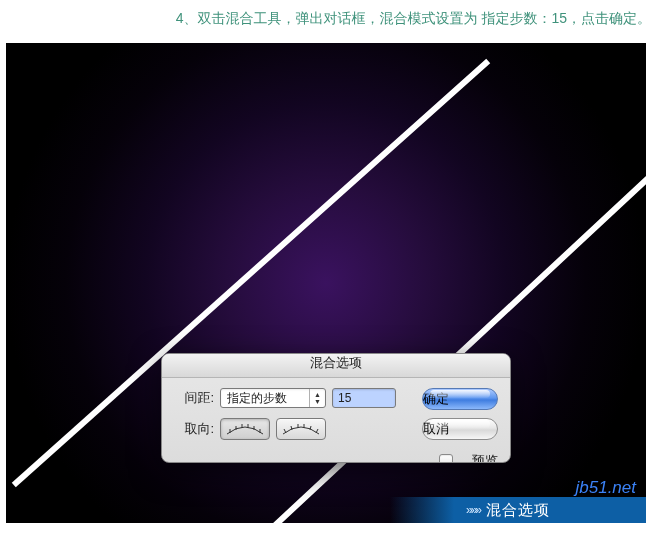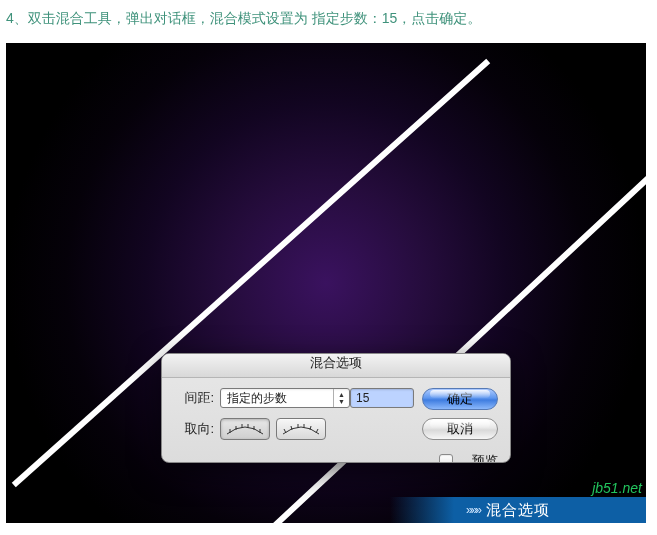--- a/index.html
+++ b/index.html
@@ -8,20 +8,21 @@
     font-size: 14px;
     background: #fff;
     color: #555;
     width: 657px;
   }
   .instruction {
     color: #3f927b;
     padding: 8px 6px 14px 6px;
     font-size: 14px;
     line-height: 1.5;
+    text-align: right;
   }
   .canvas-wrap {
     width: 640px;
     height: 480px;
     margin: 0 0 0 6px;
     position: relative;
     overflow: hidden;
     background: #000;
   }
   .bg-grad {
@@ -65,21 +66,21 @@
     width: 40px;
     text-align: right;
     font-size: 13px;
     color: #222;
     margin-right: 6px;
   }
   .select {
     display: inline-flex;
     align-items: center;
     justify-content: space-between;
-    width: 130px;
+    width: 106px;
     height: 20px;
     background: #fff;
     border: 1px solid #7a7a7a;
     border-radius: 3px;
     font-size: 12px;
     color: #222;
     padding: 0 2px 0 6px;
     box-shadow: inset 0 1px 2px rgba(0,0,0,0.08);
   }
   .select .arrows {
@@ -97,20 +98,21 @@
   }
   .num-input {
     width: 64px;
     height: 20px;
     border: 1px solid #7a7a7a;
     background: #bcd3ff;
     border-radius: 3px;
     font-size: 12px;
     color: #222;
     padding: 0 5px;
+    margin-left: 6px;
     box-shadow: inset 0 1px 2px rgba(0,0,0,0.15);
     outline: none;
   }
   .orient-group {
     display: flex;
     gap: 6px;
   }
   .orient-btn {
     width: 50px;
     height: 22px;
@@ -134,21 +136,20 @@
     display: flex;
     flex-direction: column;
     gap: 8px;
     align-items: flex-end;
   }
   .aqua-btn {
     width: 76px;
     height: 22px;
     border-radius: 11px;
     font-size: 13px;
-    text-align: center;
     line-height: 20px;
     position: relative;
     cursor: default;
     border: 1px solid #567ab5;
   }
   .aqua-btn.primary {
     background: linear-gradient(#aecbff 0%, #5e97ef 45%, #3f7de0 55%, #8bb8fb 100%);
     color: #000;
   }
   .aqua-btn.primary::after {
@@ -189,24 +190,24 @@
   }
   .watermark-band {
     position: absolute;
     right: 0;
     bottom: 0;
     display: flex;
     flex-direction: column;
     align-items: flex-end;
   }
   .wm-url {
-    color: #22c55e;
+    color: #3b82f6;
     font-style: italic;
-    font-size: 14px;
-    padding-right: 4px;
+    font-size: 17px;
+    padding-right: 10px;
     text-shadow: 0 0 2px rgba(0,0,0,0.7);
     height: 18px;
     line-height: 18px;
   }
   .wm-block {
     width: 640px;
     height: 26px;
     display: flex;
     align-items: center;
     justify-content: flex-start;

